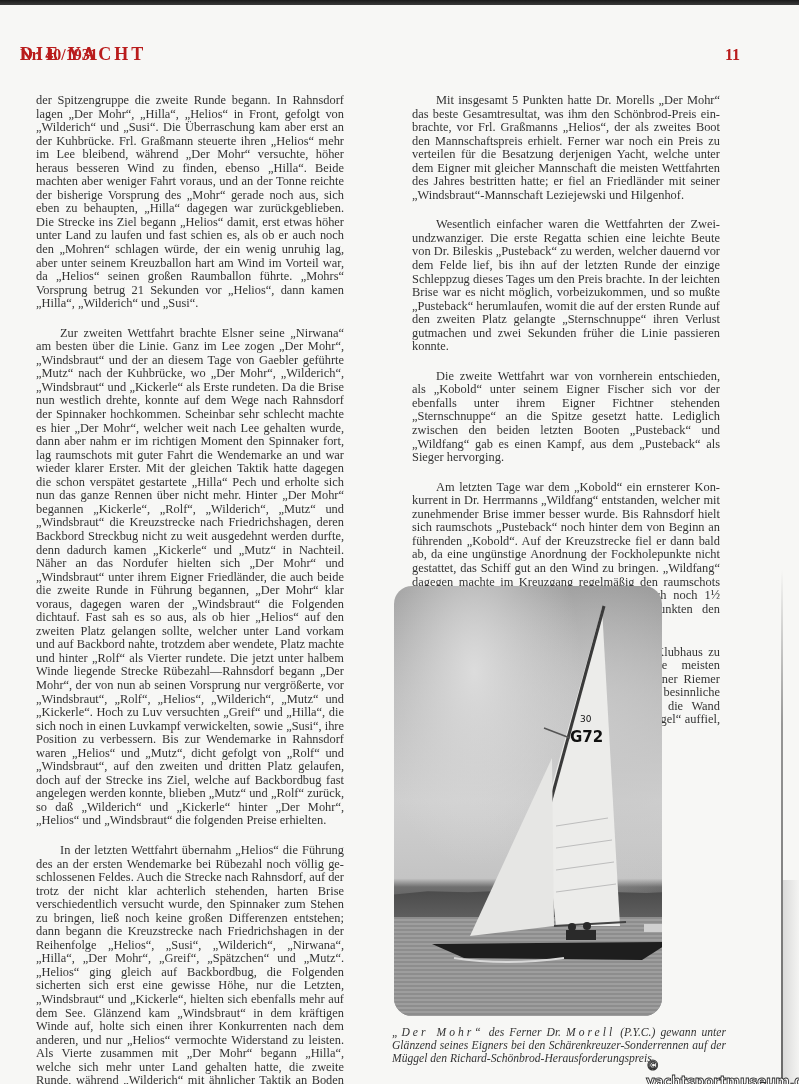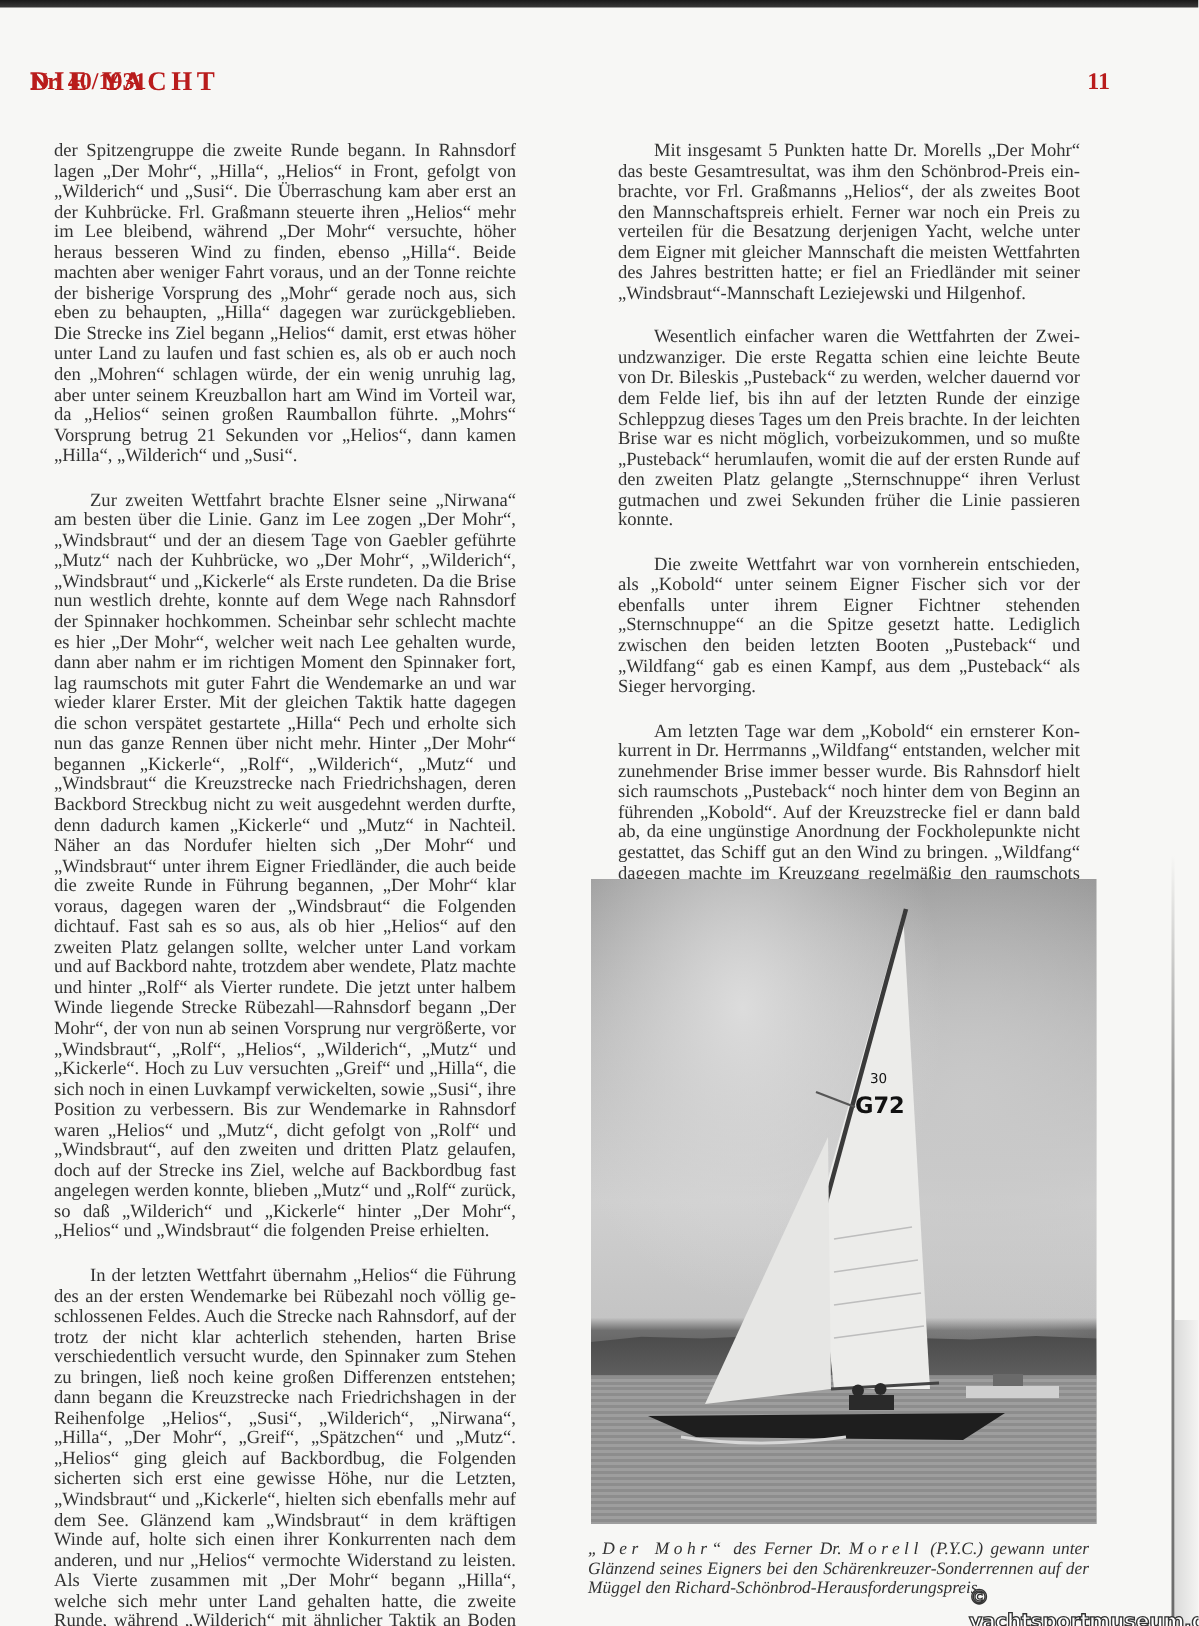--- a/index.html
+++ b/index.html
@@ -34,26 +34,27 @@
       font-size: 12.4px; line-height: 13.55px;
       text-align: justify; hyphens: manual;
       color: #333;
     }
     .col-left { left: 20px; width: 340px; }
     .col-right { left: 396px; width: 340px; }
     .col p { margin: 16px; text-indent: 24px; }
     .col p.first { text-indent: 0; }
 
     .photo {
-      position: absolute; left: 394px; top: 586px; width: 337px; height: 430px;
+      position: absolute; left: 394px; top: 586px; width: 268px; height: 430px;
       background:
         radial-gradient(ellipse at 30% 20%, #dcdcdc 0%, rgba(220,220,220,0) 40%),
         radial-gradient(ellipse at 75% 35%, #c9c9c9 0%, rgba(200,200,200,0) 45%),
         linear-gradient(to bottom, #9a9a9a 0%, #b8b8b8 25%, #cfcfcf 50%, #c4c4c4 68%, #6f6f6f 70%, #555 76%, #8c8c8c 78%, #9d9d9d 90%, #8a8a8a 100%);
       overflow: hidden;
+      border-radius: 18px;
     }
     .photo .treeline {
       position: absolute; left: 0; top: 303px; width: 337px; height: 28px;
       background: linear-gradient(to bottom, #4a4a4a, #5e5e5e);
       clip-path: polygon(0 20%, 10% 8%, 22% 12%, 35% 5%, 50% 15%, 62% 10%, 75% 14%, 88% 6%, 100% 12%, 100% 100%, 0 100%);
     }
     .photo .water {
       position: absolute; left: 0; top: 331px; width: 337px; height: 99px;
       background: repeating-linear-gradient(to bottom, #8d8d8d 0 2px, #9e9e9e 2px 4px);
     }

